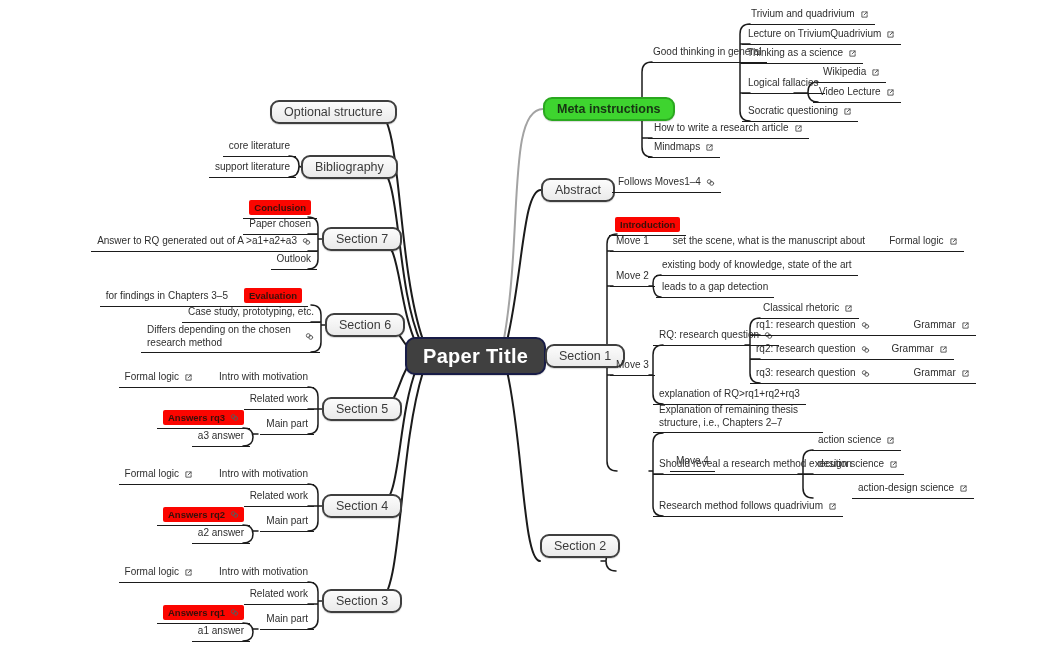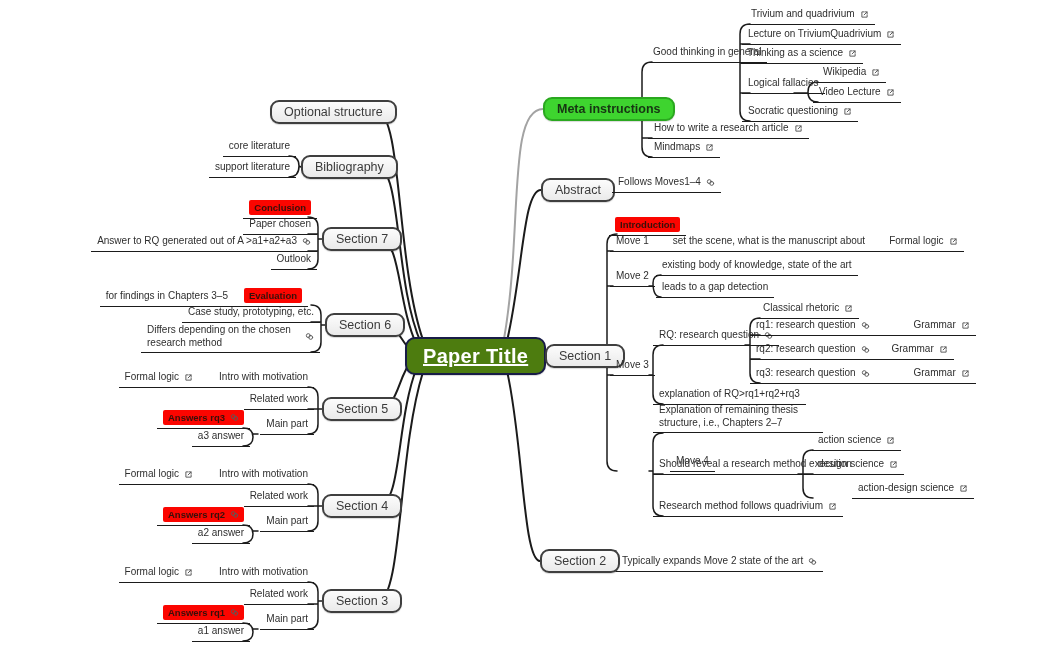--- a/index.html
+++ b/index.html
@@ -4,22 +4,22 @@
 <style>
   html,body{margin:0;padding:0;background:#fff;}
   #stage{position:relative;width:1050px;height:650px;background:#ffffff;overflow:hidden;
          font-family:"Liberation Sans","DejaVu Sans",sans-serif;}
   svg.edges{position:absolute;left:0;top:0;pointer-events:none;}
   .box{position:absolute;background:linear-gradient(180deg,#fcfcfc,#eaeaea);border:2px solid #3f3f3f;
        border-radius:9px;display:flex;align-items:center;justify-content:center;font-size:12.5px;
        color:#3b3b3b;padding:0 12px;height:24px;box-sizing:border-box;white-space:nowrap;
        box-shadow:0 1px 1px rgba(0,0,0,.15);}
   .box.green{background:#3ed42f;border-color:#2aa81f;color:#173513;font-weight:700;}
-  .box.center{background:#4d7c0f;border-color:#181c47;color:#fff;font-weight:700;font-size:20px;
-       height:38px;border-radius:10px;padding:0 16px;letter-spacing:.3px;text-decoration:underline;}
+  .box.center{background:#404040;border-color:#181c47;color:#fff;font-weight:700;font-size:20px;
+       height:38px;border-radius:10px;padding:0 16px;letter-spacing:.3px;}
   .leafrow{position:absolute;display:flex;align-items:flex-end;gap:22px;font-size:10px;color:#2e2e2e;
        border-bottom:1.6px solid #1b1b1b;padding:0 6px 3px 6px;white-space:nowrap;line-height:1.25;}
   .seg{display:flex;gap:5px;align-items:center;}
   .redlab{background:#fb0500;color:#38100a;font-weight:700;font-size:9.5px;padding:1.5px 5px;
        border-radius:2px;display:flex;gap:5px;align-items:center;}
   .wrap{white-space:normal;width:158px;}
   .wrap2{white-space:normal;width:150px;}
   .ic{width:9px;height:9px;display:inline-block;flex:0 0 auto;}
   .ic path,.ic circle{fill:none;stroke:#5a5a5a;stroke-width:1.3;stroke-linecap:round;stroke-linejoin:round;}
 </style>
@@ -65,21 +65,21 @@
       <path d="M243,525 Q253,525 253,534 Q253,543 243,543 M258,531 L253,531"></path>
       <path d="M308,582 Q318,582 318,592 L318,619 Q318,629 308,629 M318,604 L308,604 M322,601 L318,601"></path>
       <path d="M243,623 Q253,623 253,632 Q253,641 243,641 M258,629 L253,629"></path>
     </g>
   </svg>
 
   <div class="box center" style="left:405px;top:337px;">Paper Title</div>
   <div class="box green" style="left:543px;top:97px;">Meta instructions</div>
   <div class="box" style="left:541px;top:178px;">Abstract</div>
   <div class="box" style="left:545px;top:344px;">Section 1</div>
-  <div class="box" style="left:540px;top:549px;text-align:center;">Section 2</div>
+  <div class="box" style="left:540px;top:534px;text-align:center;">Section 2</div>
   <div class="box" style="left:270px;top:100px;">Optional structure</div>
   <div class="box" style="left:301px;top:155px;">Bibliography</div>
   <div class="box" style="left:322px;top:227px;">Section 7</div>
   <div class="box" style="left:325px;top:313px;">Section 6</div>
   <div class="box" style="left:322px;top:397px;">Section 5</div>
   <div class="box" style="left:322px;top:494px;">Section 4</div>
   <div class="box" style="left:322px;top:589px;">Section 3</div>
 
   <div class="leafrow" style="left:647px;top:46px;">
       <span>Good thinking in general</span>
@@ -306,29 +306,20 @@
   <div class="leafrow" style="left:653px;top:500px;">
       <span class="seg">
         <span>Research method follows quadrivium</span>
         <svg class="ic" viewBox="0 0 12 12">
           <path d="M5 2.5 H2.5 V9.5 H9.5 V7"></path>
           <path d="M6.5 2.5 H9.5 V5.5 M9.3 2.7 L5.5 6.5"></path>
         </svg>
       </span>
     </div>
 
-  <div class="leafrow" style="left:616px;top:555px;">
-      <span class="seg">
-        <span>Typically expands Move 2 state of the art</span>
-        <svg class="ic" viewBox="0 0 12 12">
-          <circle cx="4.4" cy="4.8" r="2.6"></circle>
-          <circle cx="7.6" cy="7.2" r="2.6"></circle>
-        </svg>
-      </span>
-    </div>
 
   <div class="leafrow" style="right:754px;top:140px;">
       <span>core literature</span>
     </div>
   <div class="leafrow" style="right:754px;top:161px;">
       <span>support literature</span>
     </div>
 
   <div class="leafrow" style="right:733px;top:200px;">
       <span class="redlab">

